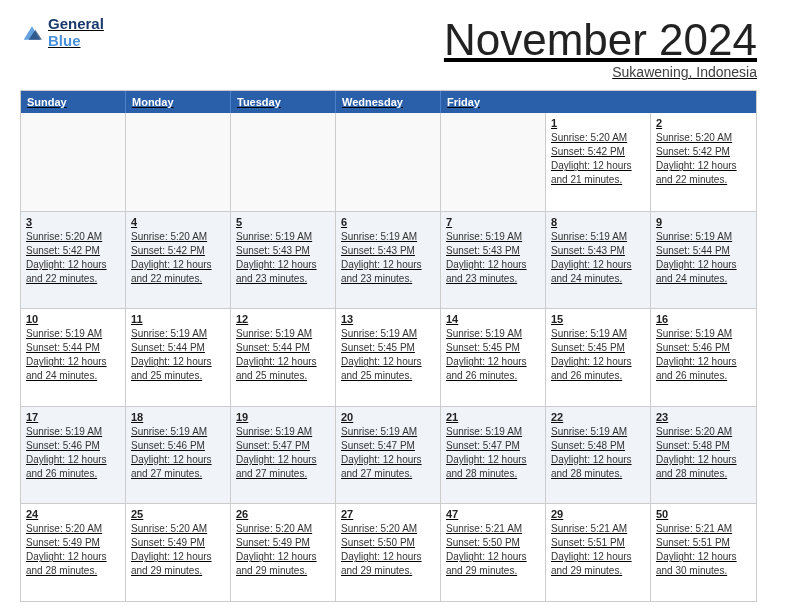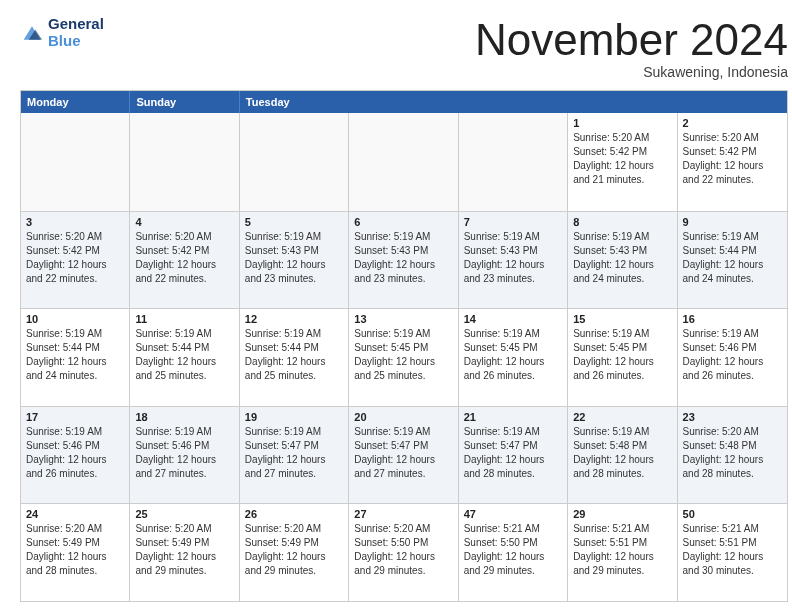--- a/index.html
+++ b/index.html
@@ -6,23 +6,24 @@
     body {
       font-family: Arial, sans-serif;
       background: #fff;
       width: 792px;
       height: 612px;
       overflow: hidden;
     }
     .page {
       width: 792px;
       height: 612px;
-      padding: 16px 4px 10px 20px;
+      padding: 16px 35px 10px 20px;
       display: flex;
       flex-direction: column;
+      text-decoration: underline;
     }
     .header {
       display: flex;
       justify-content: space-between;
       align-items: flex-start;
       margin-bottom: 10px;
     }
     .logo {
       display: flex;
       align-items: center;
@@ -117,23 +118,25 @@
       </div>
     </div>
     <div class="title-block">
       <div class="month-title">November 2024</div>
       <div class="subtitle">Sukawening, Indonesia</div>
     </div>
   </div>
 
   <div class="calendar">
     <div class="cal-header">
-    <div class="cal-header-cell">Monday</div>
-        <div class="cal-header-cell">Sunday</div>
+    <div class="cal-header-cell">Sunday</div>
+        <div class="cal-header-cell">Monday</div>
         <div class="cal-header-cell">Tuesday</div>
+        <div class="cal-header-cell">Wednesday</div>
+        <div class="cal-header-cell">Friday</div>
       </div>
     <div class="cal-body">
     <div class="cal-row">
           <div class="cal-cell empty"></div>
           <div class="cal-cell empty"></div>
           <div class="cal-cell empty"></div>
           <div class="cal-cell empty"></div>
           <div class="cal-cell empty"></div>
           <div class="cal-cell">
             <span class="day-num">1</span>

